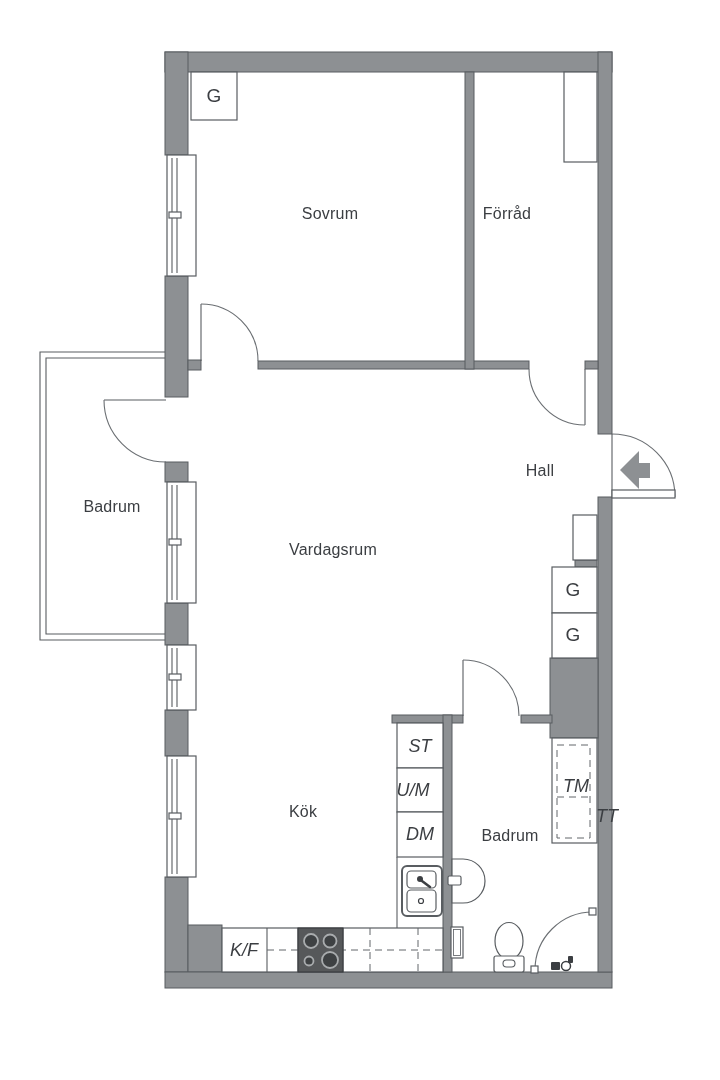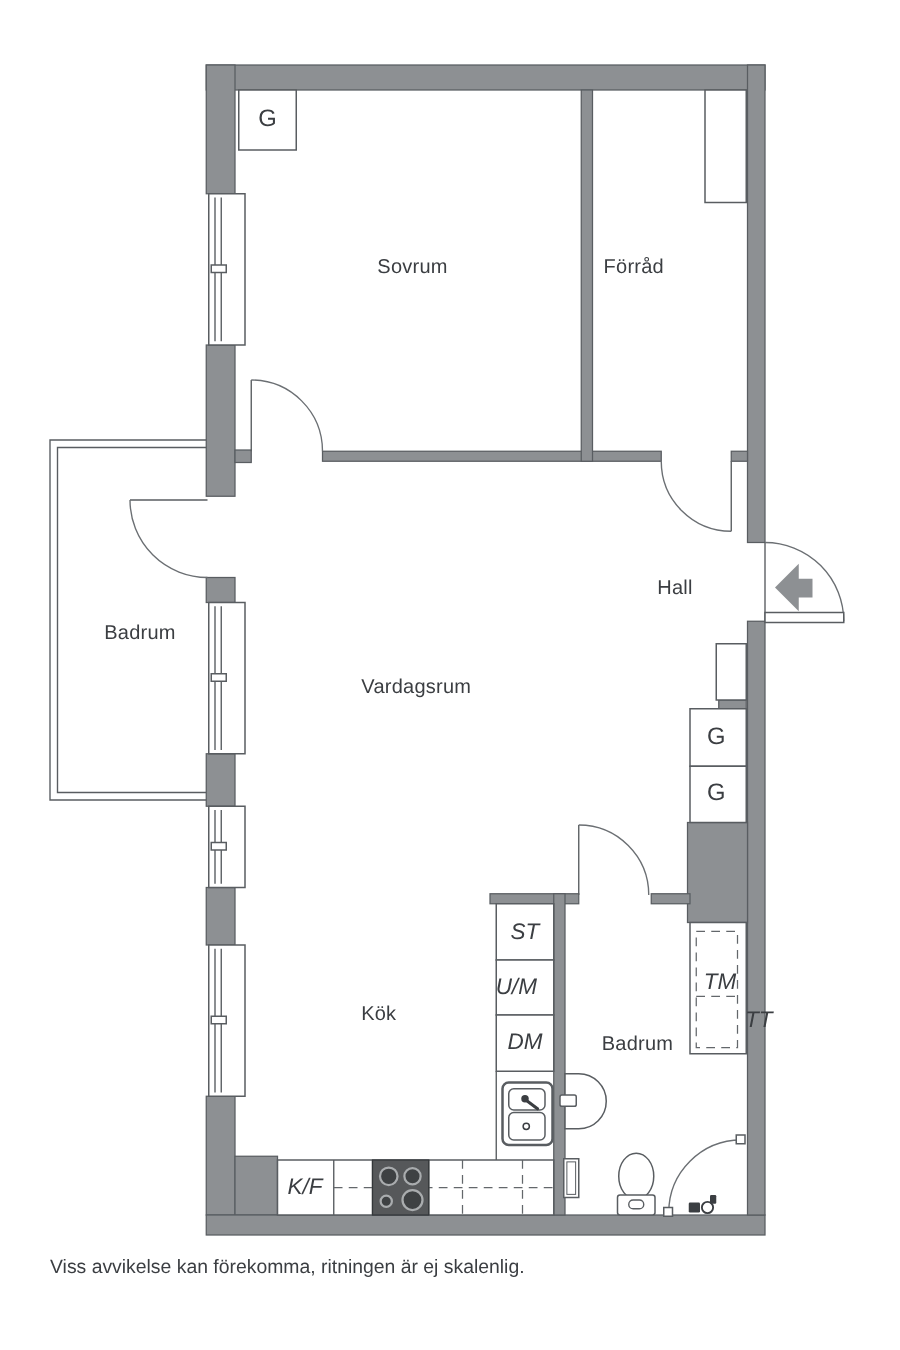--- a/index.html
+++ b/index.html
@@ -177,14 +177,13 @@
   <span class="lbl g" style="left:214px;top:96px">G</span>
   <span class="lbl g" style="left:573px;top:590px">G</span>
   <span class="lbl g" style="left:573px;top:635px">G</span>
   <span class="lbl small" style="left:420px;top:746px">ST</span>
   <span class="lbl small" style="left:413px;top:790px">U/M</span>
   <span class="lbl small" style="left:420px;top:834px">DM</span>
   <span class="lbl small" style="left:244px;top:950px">K/F</span>
   <span class="lbl small" style="left:576px;top:786px">TM</span>
   <span class="lbl small" style="left:607px;top:816px">TT</span>
 
-  <span class="footer-note">Viss avvikelse kan förekomma, ritningen är ej skalenlig.</span>
 </div>
 
 </body></html>

